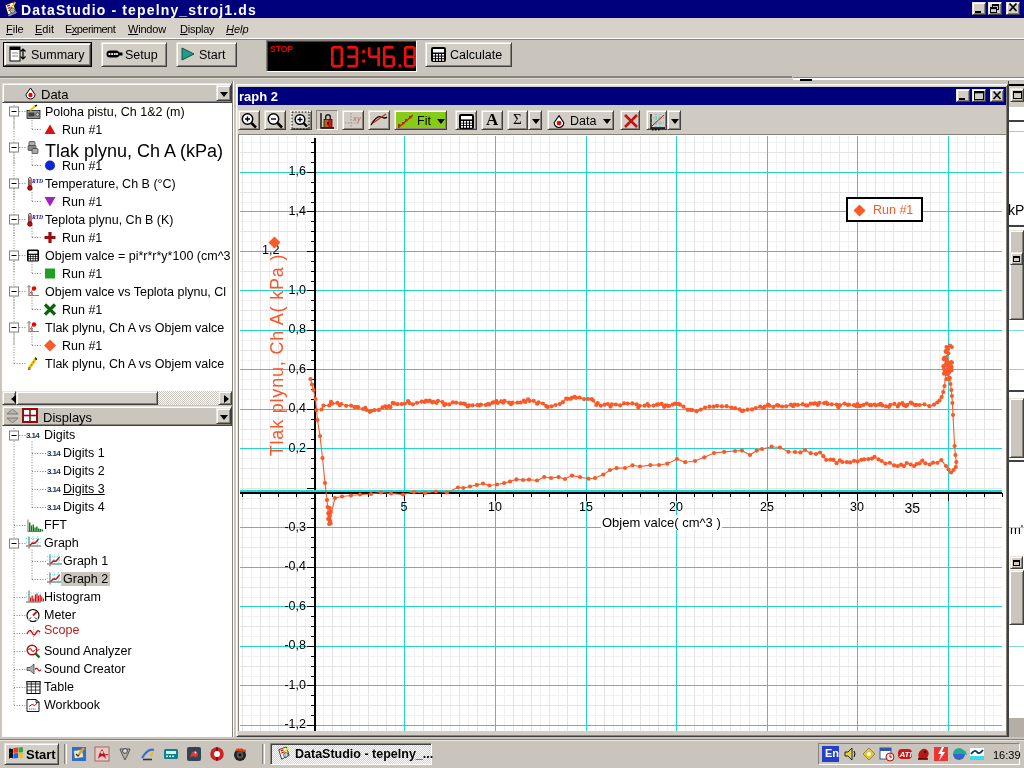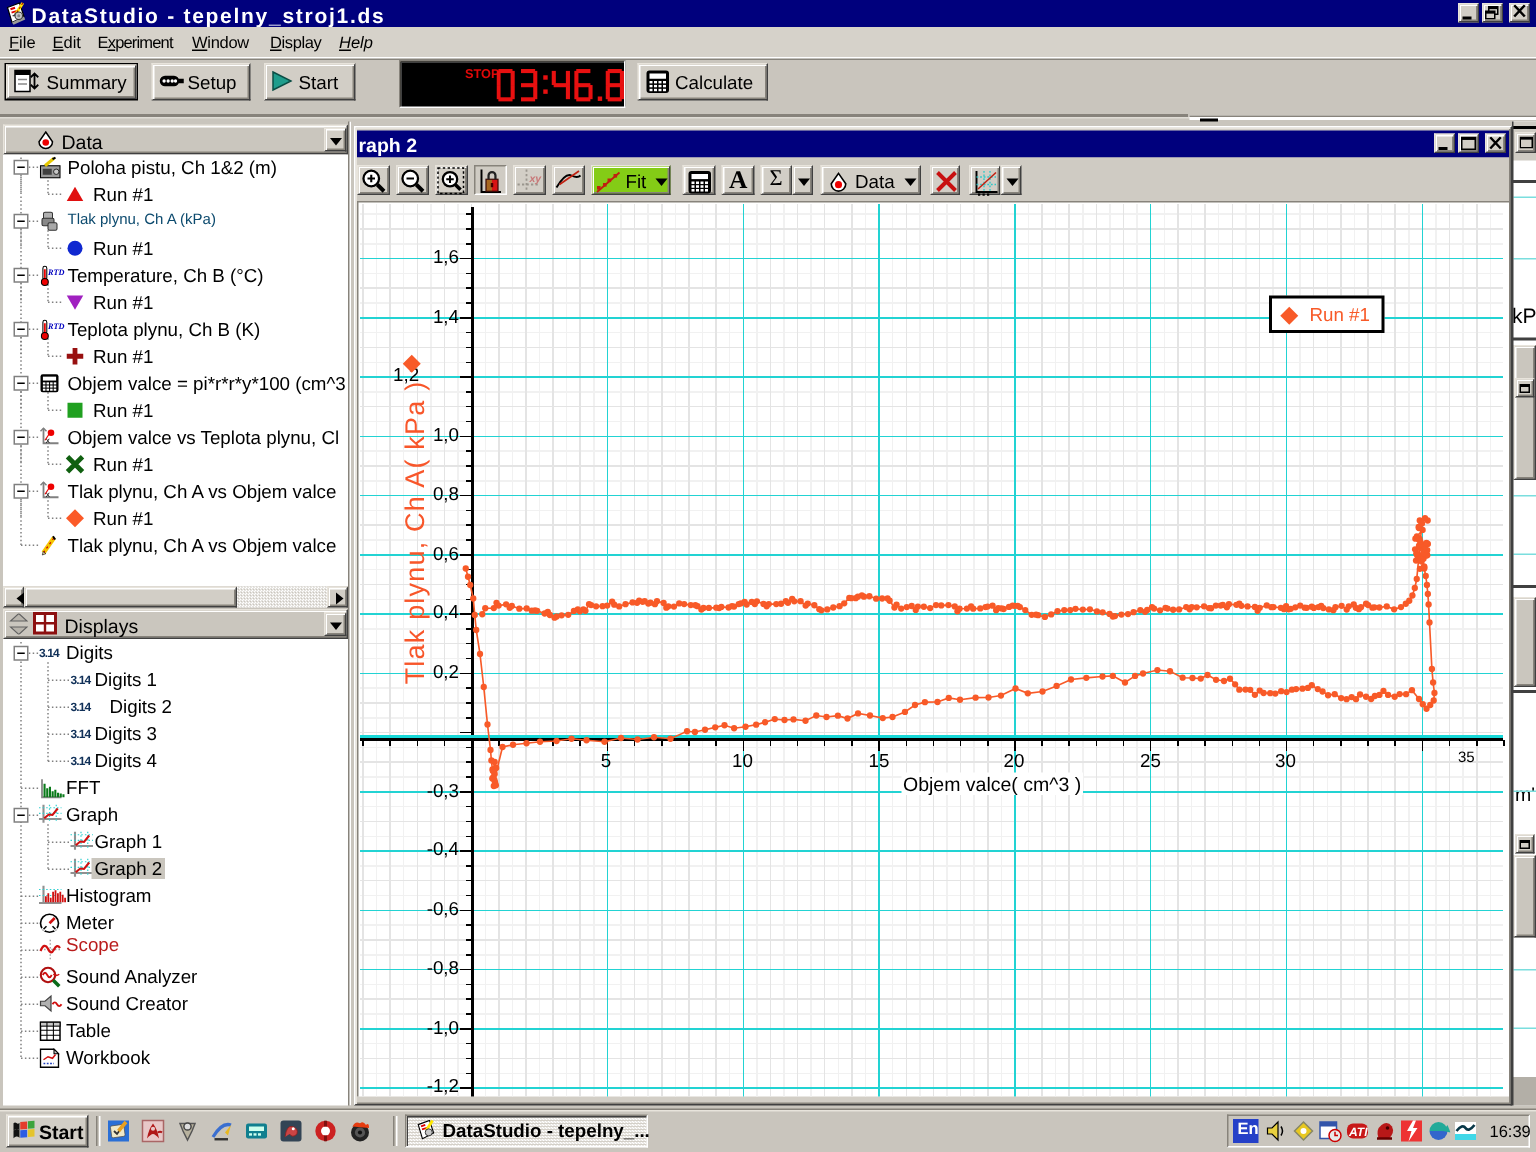--- a/index.html
+++ b/index.html
@@ -67,21 +67,21 @@
     <circle cx="8.8" cy="6" r="1.1" fill="#fff"></circle>
     <circle cx="11" cy="6" r="1.1" fill="#fff"></circle>
 </svg>
 <div class="txt" style="left:125px;top:48px;font-size:12.5px;color:#000;">Setup</div>
 <div class="abs raised2" style="left:176px;top:42px;width:61px;height:25px;background:#d2cec6"></div>
 <svg class="abs" style="left:181px;top:47px" width="14" height="14" viewBox="0 0 14 14">
 <polygon points="1,1 13,7 1,13" fill="#1f9d8c" stroke="#0c4f46"></polygon>
 </svg>
 <div class="txt" style="left:199px;top:48px;font-size:12.5px;color:#000;">Start</div>
 <div class="abs sunken" style="left:266px;top:40px;width:151px;height:32px;background:#000"></div>
-<div class="txt" style="left:270px;top:44px;font-size:8.5px;color:#e00808;font-weight:bold;margin-left:40px;">STOP</div>
+<div class="txt" style="left:270px;top:44px;font-size:8.5px;color:#e00808;font-weight:bold;">STOP</div>
 <div class="abs raised2" style="left:425px;top:42px;width:87px;height:25px;background:#d2cec6"></div>
 <svg class="abs" style="left:430px;top:46px" width="17" height="17" viewBox="0 0 17 17">
 <rect x="1" y="1" width="15" height="15" rx="2" fill="#000"></rect>
 <rect x="3" y="3" width="11" height="3.5" fill="#fff"></rect>
 <g fill="#fff">
       <rect x="3" y="8.0" width="2" height="1.6"></rect>
       <rect x="6" y="8.0" width="2" height="1.6"></rect>
       <rect x="9" y="8.0" width="2" height="1.6"></rect>
       <rect x="12" y="8.0" width="2" height="1.6"></rect>
       <rect x="3" y="10.6" width="2" height="1.6"></rect>
@@ -248,21 +248,21 @@
       <g>
         <line x1="3" y1="12" x2="10" y2="2" stroke="#f4c400" stroke-width="3"></line>
 <line x1="3" y1="12" x2="10" y2="2" stroke="#c00" stroke-width="0.8" stroke-dasharray="1.5 2"></line>
 <polygon points="2.2,13.5 4.6,12.6 2.8,11.2" fill="#e8d0a0" stroke="#000" stroke-width="0.4"></polygon>
 <line x1="9.3" y1="1" x2="10.8" y2="3.2" stroke="#000" stroke-width="1.3"></line>
       </g>
     </g>
   </svg>
 <div class="txt" style="left:45px;top:104.5px;font-size:12.5px;color:#000;">Poloha pistu, Ch 1&amp;2 (m)</div>
 <div class="txt" style="left:62px;top:122.5px;font-size:12.5px;color:#000;">Run #1</div>
-<div class="txt" style="left:45px;top:140.5px;font-size:10px;color:#0c4a6e;">Tlak plynu, Ch A (kPa)</div>
+<div class="txt" style="left:45px;top:140.5px;font-size:18px;color:#000000;">Tlak plynu, Ch A (kPa)</div>
 <div class="txt" style="left:62px;top:158.5px;font-size:12.5px;color:#000;">Run #1</div>
 <div class="txt" style="left:45px;top:176.5px;font-size:12.5px;color:#000;">Temperature, Ch B (°C)</div>
 <div class="txt" style="left:62px;top:194.5px;font-size:12.5px;color:#000;">Run #1</div>
 <div class="txt" style="left:45px;top:212.5px;font-size:12.5px;color:#000;">Teplota plynu, Ch B (K)</div>
 <div class="txt" style="left:62px;top:230.5px;font-size:12.5px;color:#000;">Run #1</div>
 <div class="txt" style="left:45px;top:248.5px;font-size:12.5px;color:#000;">Objem valce = pi*r*r*y*100 (cm^3</div>
 <div class="txt" style="left:62px;top:266.5px;font-size:12.5px;color:#000;">Run #1</div>
 <div class="txt" style="left:45px;top:284.5px;font-size:12.5px;color:#000;">Objem valce vs Teplota plynu, Cl</div>
 <div class="txt" style="left:62px;top:302.5px;font-size:12.5px;color:#000;">Run #1</div>
 <div class="txt" style="left:45px;top:320.5px;font-size:12.5px;color:#000;">Tlak plynu, Ch A vs Objem valce</div>
@@ -449,22 +449,22 @@
 <polygon points="10,1 10,4 13,4" fill="#c8c8c8" stroke="#000" stroke-width="0.7"></polygon>
 <path d="M3 8 L6 6 L9 7 L11 4.5" stroke="#d01010" stroke-width="1" fill="none"></path>
 <line x1="3" y1="10.5" x2="10" y2="10.5" stroke="#2040c0" stroke-width="0.9" stroke-dasharray="1.2 1"></line>
       </g>
     </g>
     <line x1="30" y1="15.5" x2="30" y2="81.5" stroke="#808080" stroke-width="1" stroke-dasharray="1 1.6"></line>
     <line x1="30" y1="123.5" x2="30" y2="153.5" stroke="#808080" stroke-width="1" stroke-dasharray="1 1.6"></line>
   </svg>
 <div class="txt" style="left:44px;top:427.5px;font-size:12.5px;color:#000;">Digits</div>
 <div class="txt" style="left:63px;top:445.5px;font-size:12.5px;color:#000;">Digits 1</div>
-<div class="txt" style="left:63px;top:463.5px;font-size:12.5px;color:#000;margin-left:10px;">Digits 2</div>
-<div class="txt" style="left:63px;top:481.5px;font-size:12.5px;color:#000;">Digits 3</div>
+<div class="txt" style="left:63px;top:463.5px;font-size:12.5px;color:#000;">Digits 2</div>
+<div class="txt" style="left:63px;top:481.5px;font-size:12.5px;color:#000;text-decoration:underline;">Digits 3</div>
 <div class="txt" style="left:63px;top:499.5px;font-size:12.5px;color:#000;">Digits 4</div>
 <div class="txt" style="left:44px;top:517.5px;font-size:12.5px;color:#000;">FFT</div>
 <div class="txt" style="left:44px;top:535.5px;font-size:12.5px;color:#000;">Graph</div>
 <div class="txt" style="left:63px;top:553.5px;font-size:12.5px;color:#000;">Graph 1</div>
 <div class="txt" style="left:61px;top:571.5px;font-size:12.5px;background:#cac6be;padding:0 2px">Graph 2</div>
 <div class="txt" style="left:44px;top:589.5px;font-size:12.5px;color:#000;">Histogram</div>
 <div class="txt" style="left:44px;top:607.5px;font-size:12.5px;color:#000;">Meter</div>
 <div class="txt" style="left:44px;top:623px;font-size:12.5px;color:#b91c1c;">Scope</div>
 <div class="txt" style="left:44px;top:643.5px;font-size:12.5px;color:#000;">Sound Analyzer</div>
 <div class="txt" style="left:44px;top:661.5px;font-size:12.5px;color:#000;">Sound Creator</div>
@@ -1291,21 +1291,21 @@
 <div class="txt" style="left:262px;top:599px;width:44px;text-align:right;font-size:12.5px">-0,6</div>
 <div class="txt" style="left:262px;top:638px;width:44px;text-align:right;font-size:12.5px">-0,8</div>
 <div class="txt" style="left:262px;top:678px;width:44px;text-align:right;font-size:12.5px">-1,0</div>
 <div class="txt" style="left:262px;top:717px;width:44px;text-align:right;font-size:12.5px">-1,2</div>
 <div class="txt" style="left:384px;top:500px;width:40px;text-align:center;font-size:12.5px">5</div>
 <div class="txt" style="left:475px;top:500px;width:40px;text-align:center;font-size:12.5px">10</div>
 <div class="txt" style="left:566px;top:500px;width:40px;text-align:center;font-size:12.5px">15</div>
 <div class="txt" style="left:656px;top:500px;width:40px;text-align:center;font-size:12.5px">20</div>
 <div class="txt" style="left:747px;top:500px;width:40px;text-align:center;font-size:12.5px">25</div>
 <div class="txt" style="left:837px;top:500px;width:40px;text-align:center;font-size:12.5px">30</div>
-<div class="txt" style="left:972px;top:500px;width:40px;text-align:left;font-size:10px">35</div>
+<div class="txt" style="left:880px;top:500px;width:40px;text-align:right;font-size:14px">35</div>
 <div class="txt" style="left:601px;top:515px;background:#fff;padding:0 1px;font-size:13px">Objem valce( cm^3 )</div>
 <div class="txt" style="left:277px;top:355px;font-size:18px;letter-spacing:0.8px;color:#f8562a;transform:translate(-50%,-50%) rotate(-90deg);transform-origin:center">Tlak plynu, Ch A( kPa )</div>
 <svg class="abs" style="left:268px;top:236px" width="13" height="13" viewBox="0 0 13 13">
     <polygon points="6.5,0.5 12.5,6.5 6.5,12.5 0.5,6.5" fill="#f85a28"></polygon>
   </svg>
 <div class="abs" style="left:846px;top:197px;width:77px;height:25px;background:#fff;border:2px solid #000">
 <svg style="position:absolute;left:5px;top:5px" width="13" height="13" viewBox="0 0 13 13">
       <polygon points="6.5,0.5 12.5,6.5 6.5,12.5 0.5,6.5" fill="#f85a28"></polygon>
     </svg>
 <div style="position:absolute;left:25px;top:4px;font-size:12.5px;color:#f85a28">Run #1</div>

